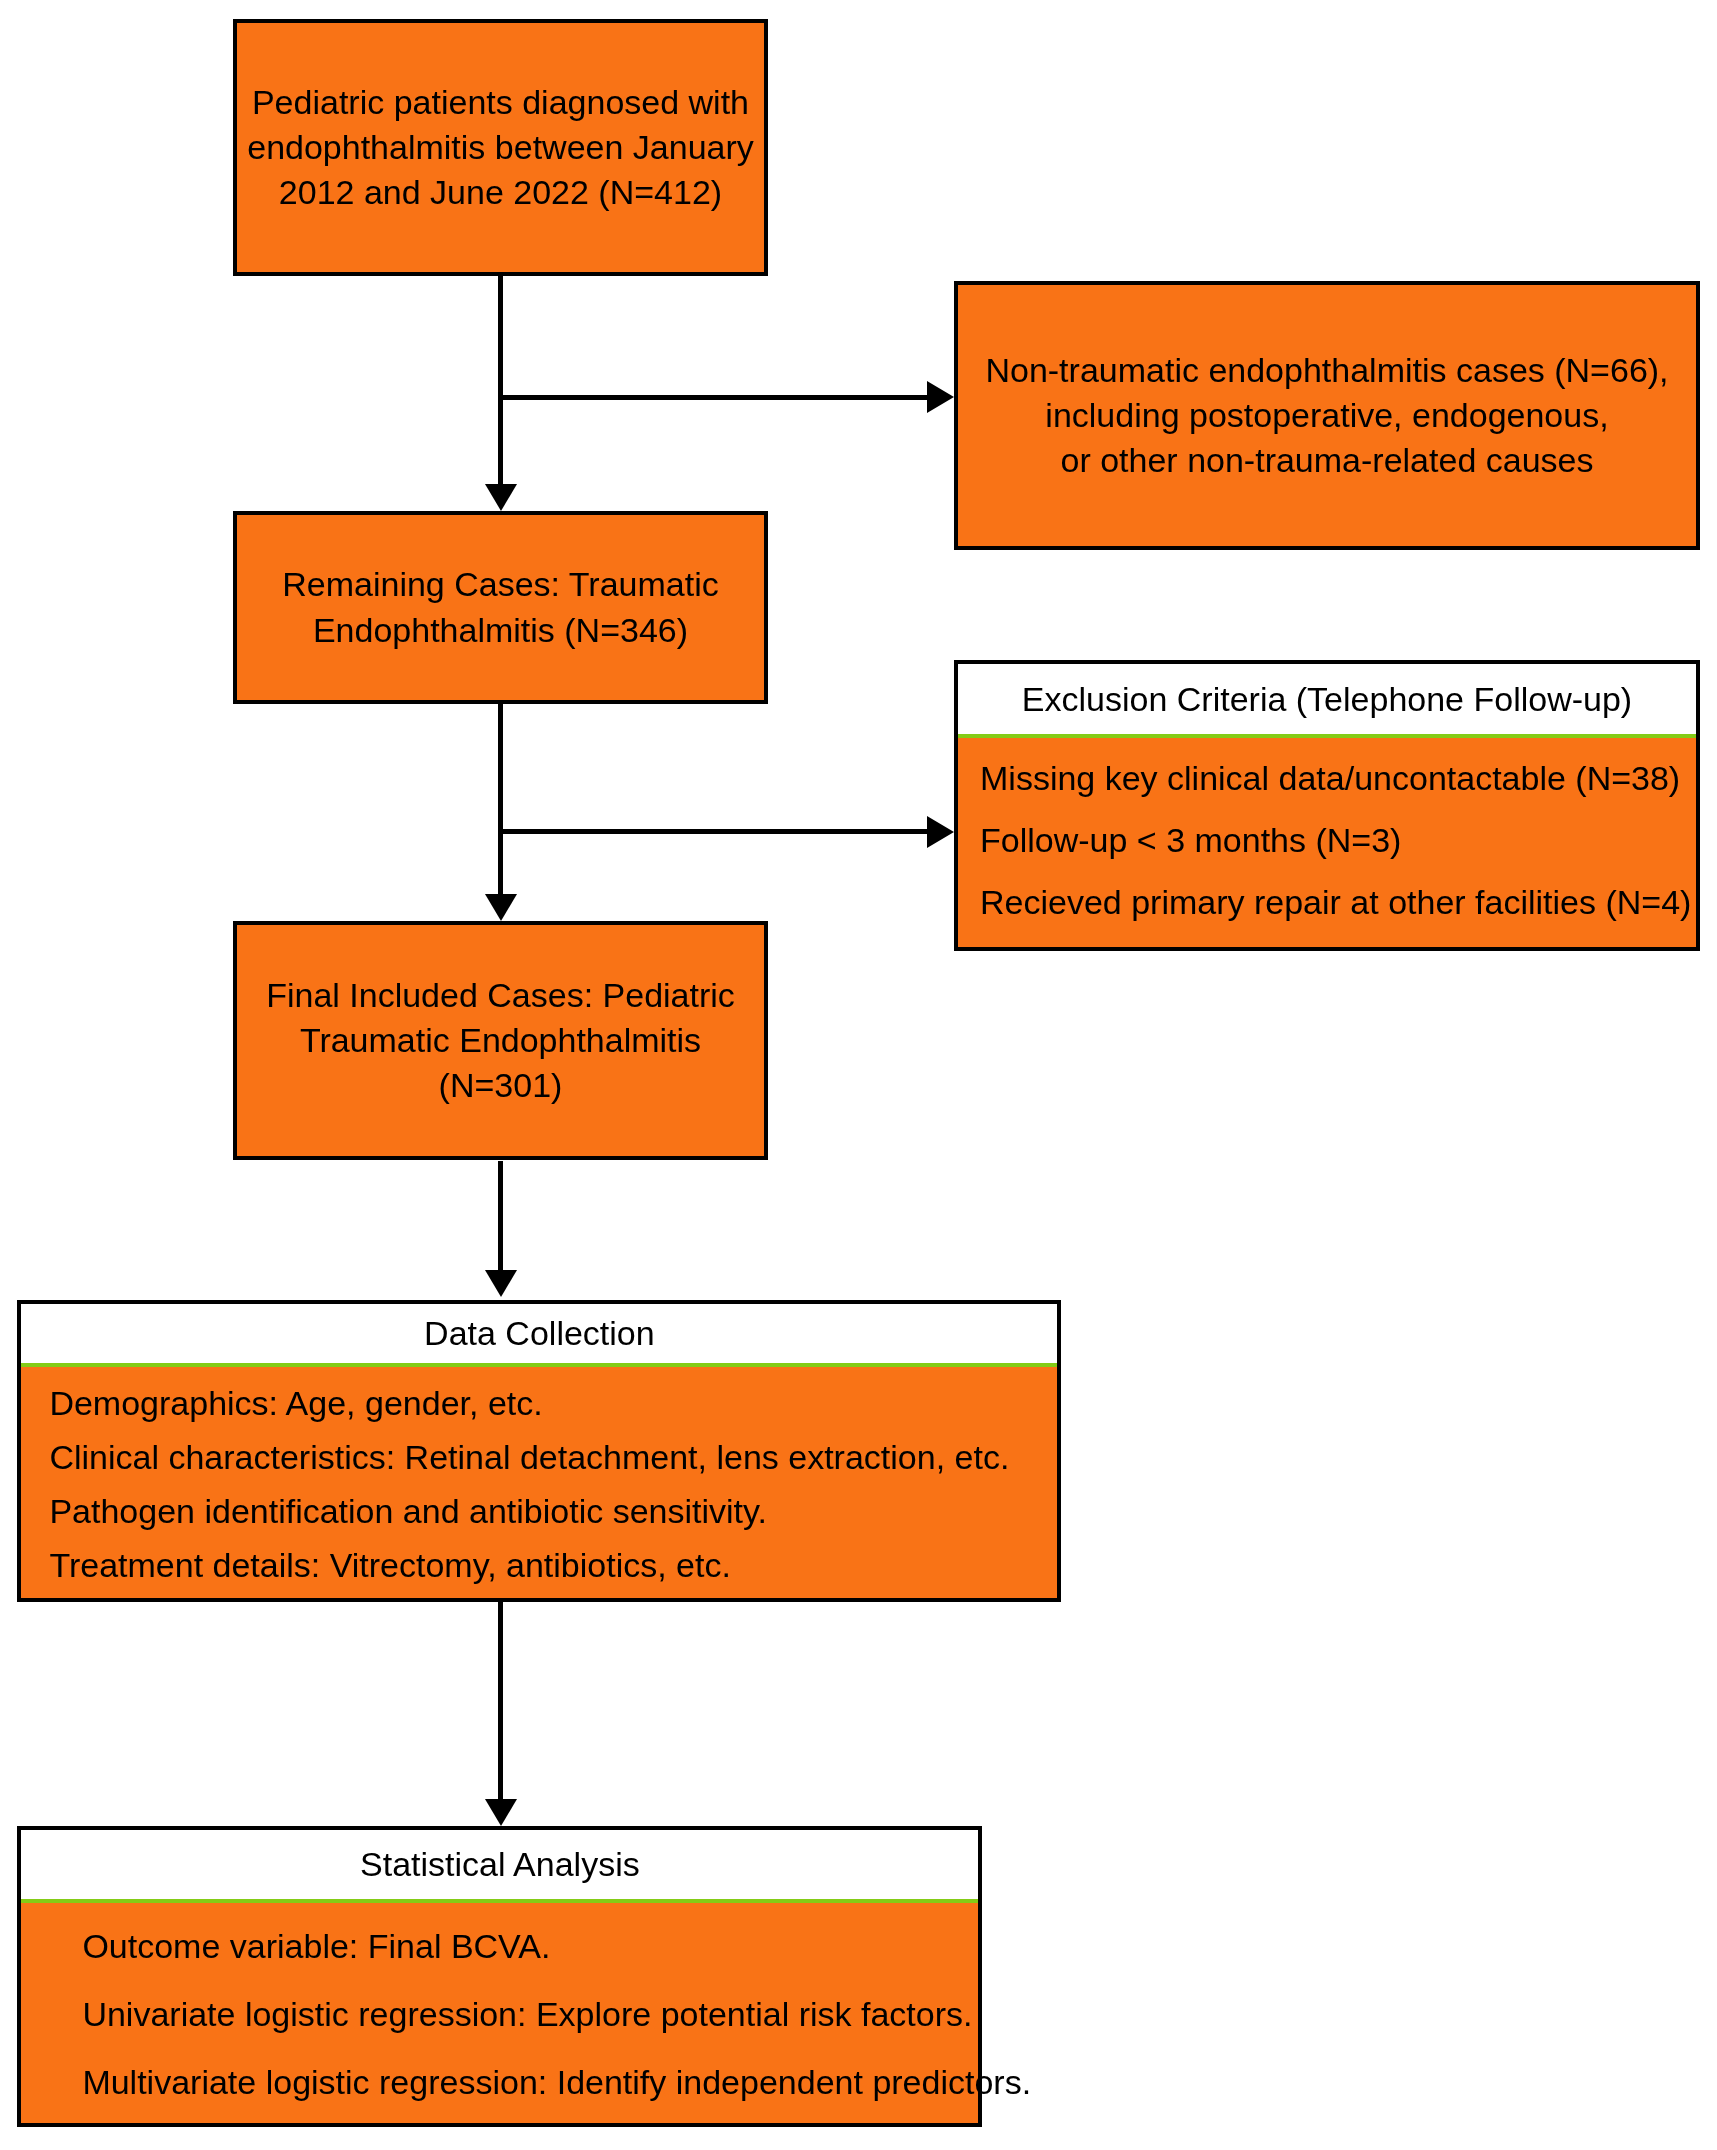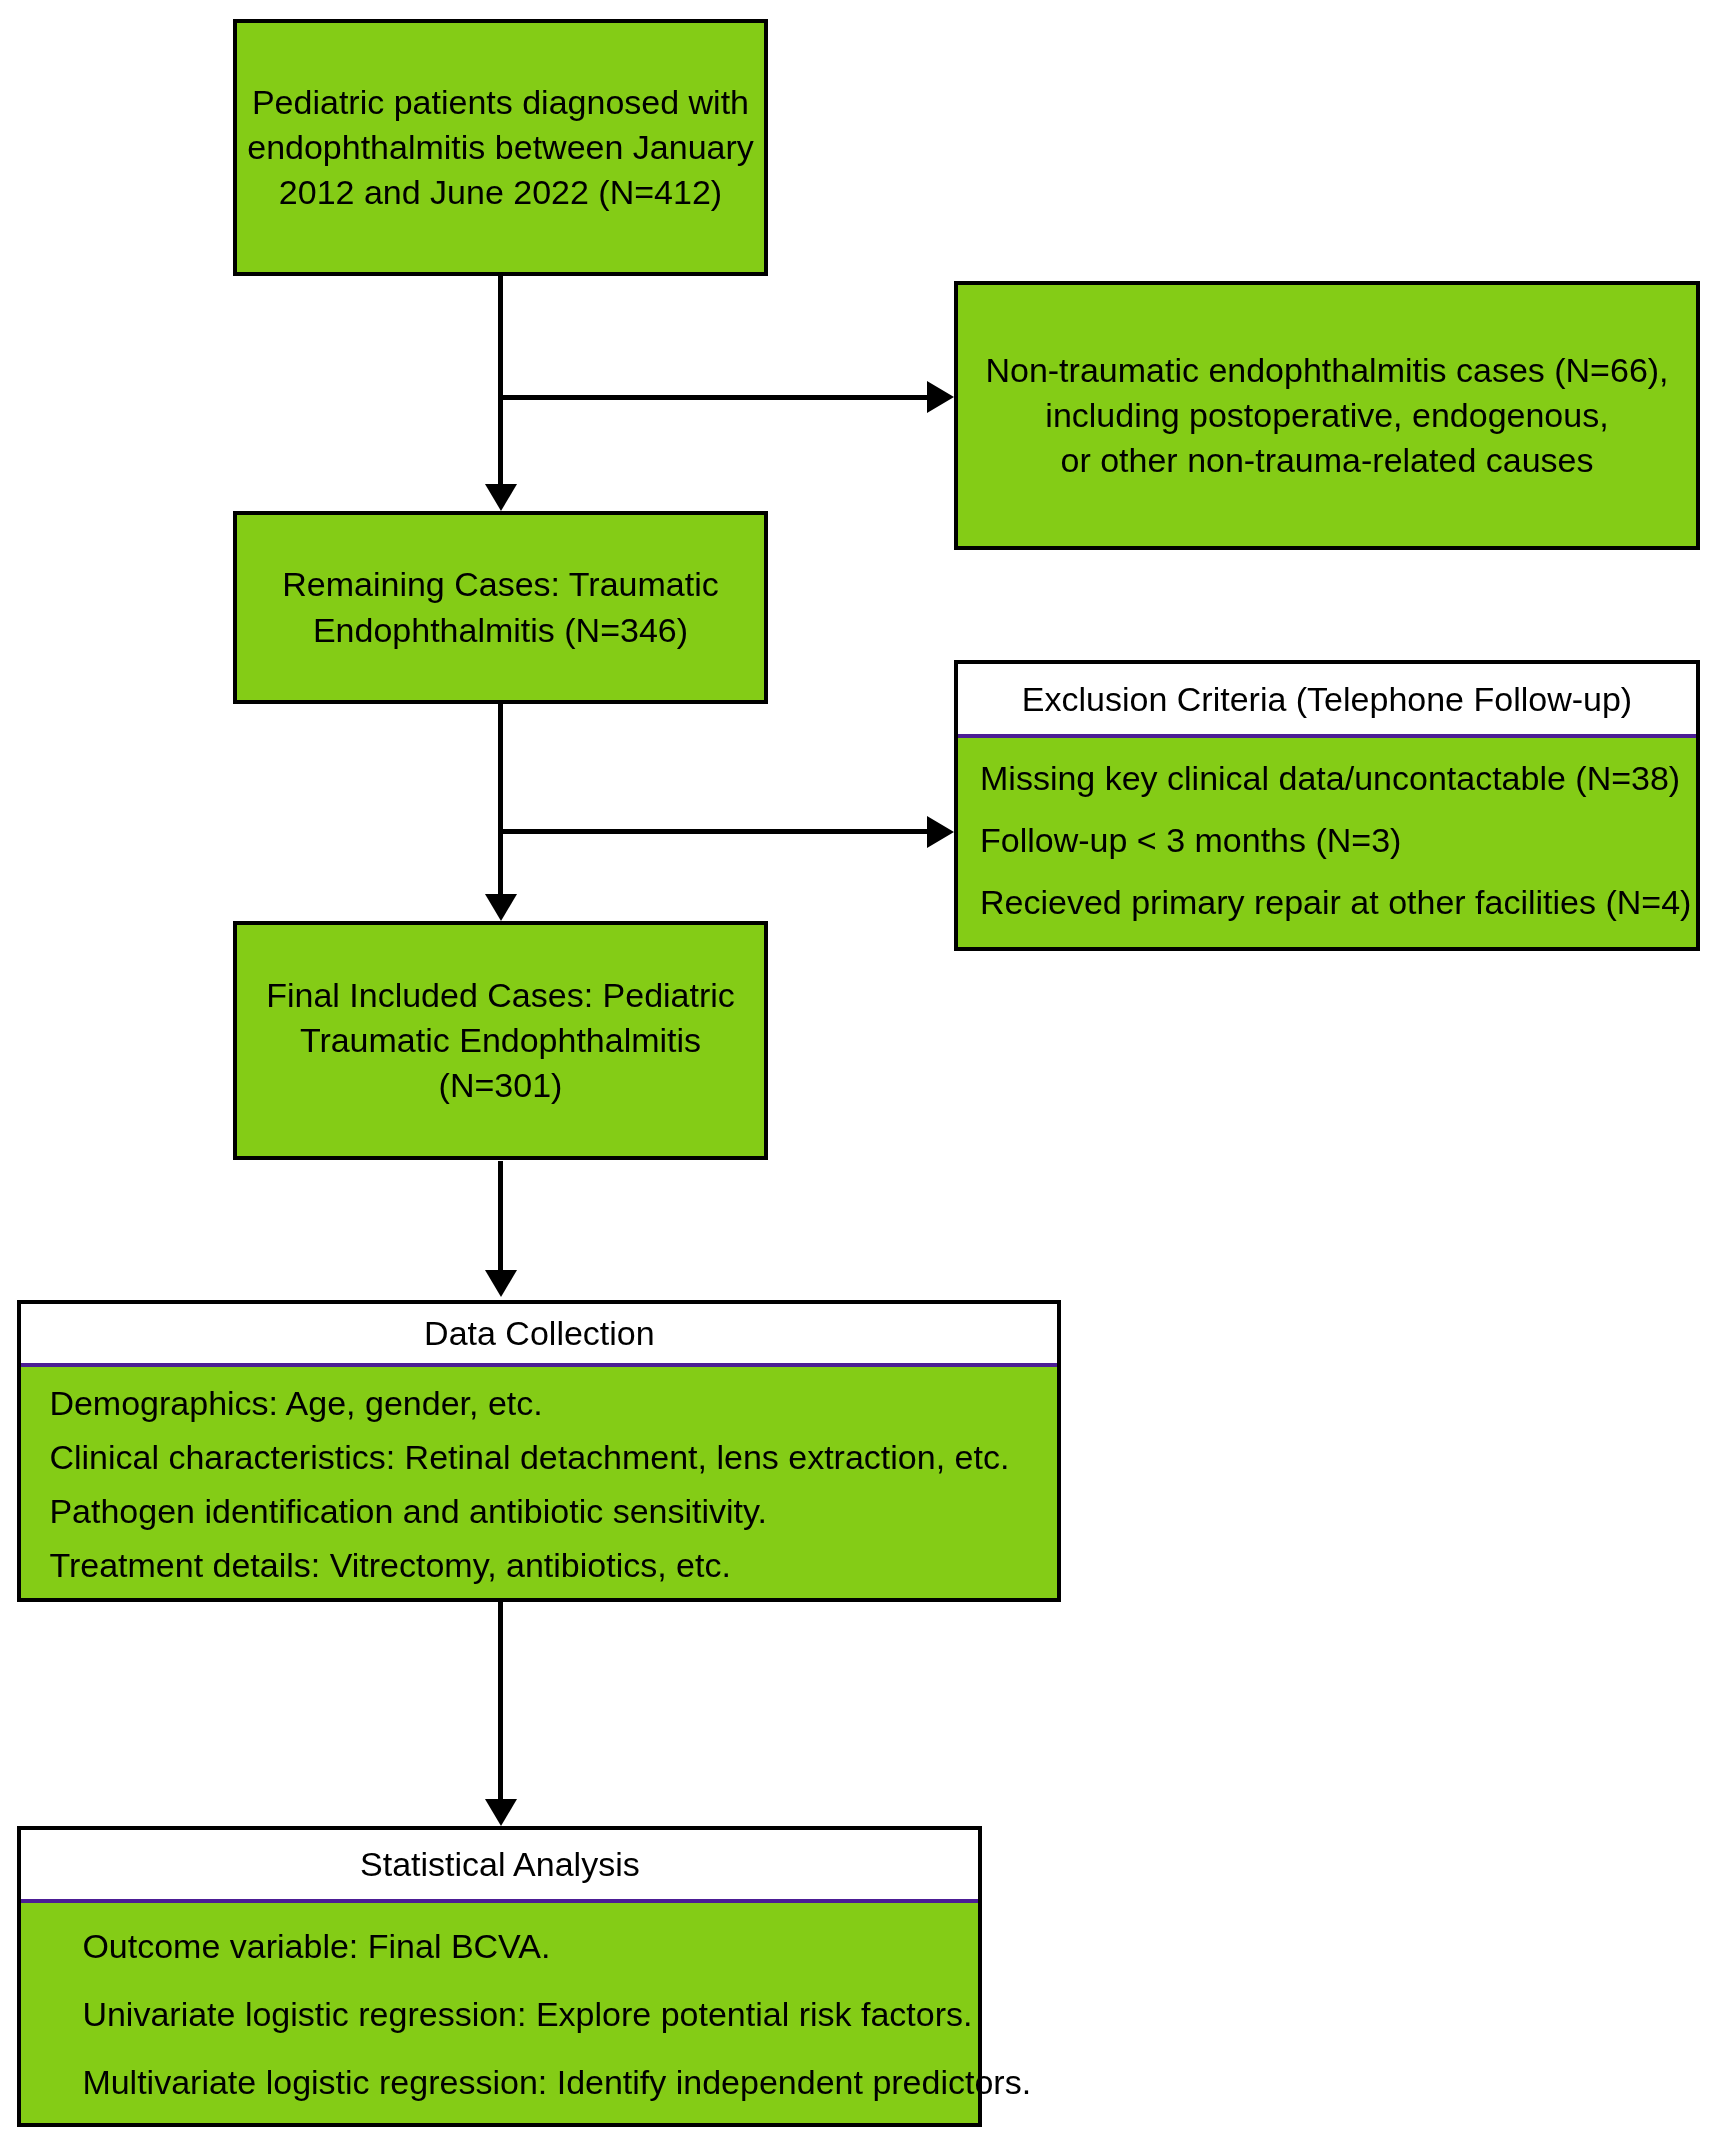--- a/index.html
+++ b/index.html
@@ -13,21 +13,21 @@
     height: 2151px;
     background: #ffffff;
     font-family: "Liberation Sans", sans-serif;
     color: #000000;
     overflow: hidden;
   }
   .box {
     position: absolute;
     box-sizing: border-box;
     border: 4px solid #000000;
-    background: #84cc16;
+    background: #f97316;
   }
   .box-center {
     display: flex;
     align-items: center;
     justify-content: center;
     text-align: center;
   }
   .box-text {
     font-size: 34px;
     line-height: 1.33;
@@ -36,21 +36,21 @@
   .sect-header {
     position: absolute;
     left: 0;
     right: 0;
     top: 0;
     display: flex;
     align-items: center;
     justify-content: center;
     text-align: center;
     font-size: 34px;
-    border-bottom: 4px solid #4c1d95;
+    border-bottom: 4px solid #84cc16;
     box-sizing: border-box;
     background: #ffffff;
   }
   .sect-body {
     position: absolute;
     left: 0;
     right: 0;
     bottom: 0;
     box-sizing: border-box;
     display: flex;

